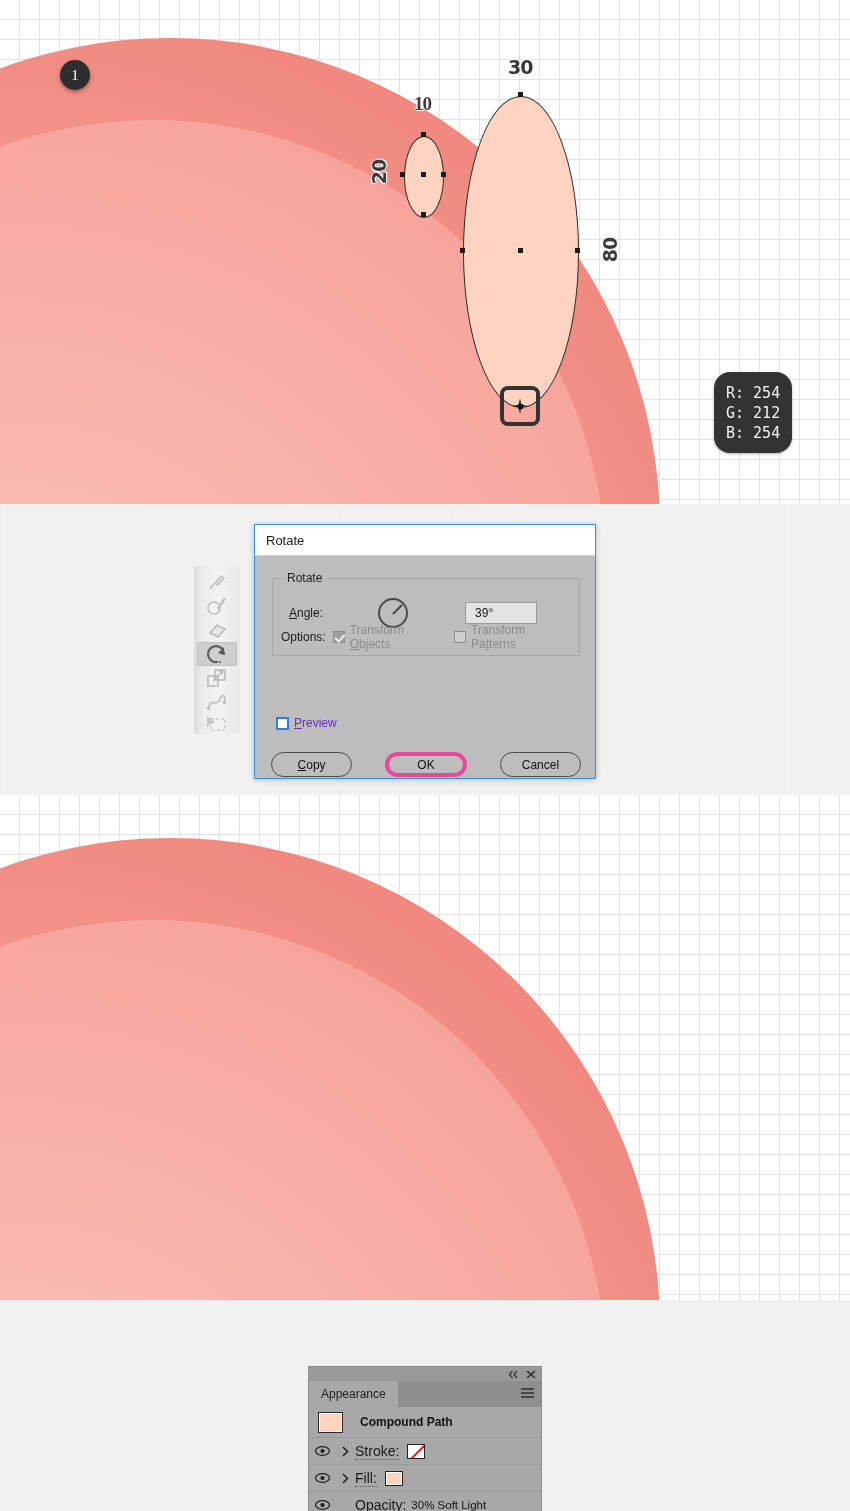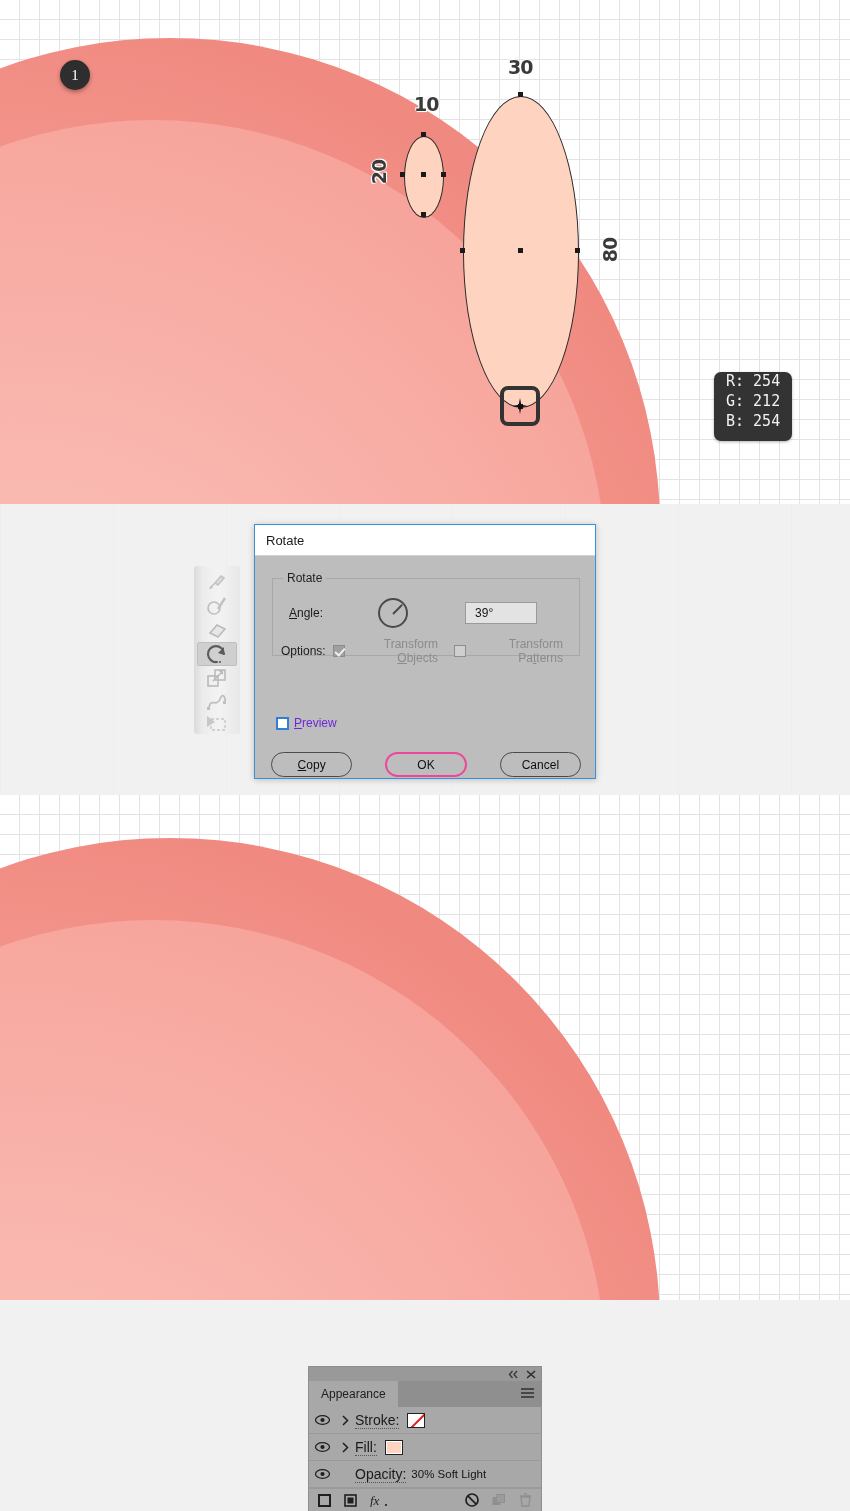--- a/index.html
+++ b/index.html
@@ -61,21 +61,21 @@
     position:absolute;width:30px;height:30px;border-radius:50%;
     background:#2e2e2e;color:#fff;font-size:15px;
     display:flex;align-items:center;justify-content:center;
     box-shadow:0 2px 4px rgba(0,0,0,.35);
     font-family:"Liberation Serif", serif;
   }
 
   
   .rgbbox{
     position:absolute;background:#333333;color:#f2f2f2;
-    border-radius:7px;padding:0 12px 9px 12px;
+    border-radius:16px;padding:12px 12px 9px 12px;
     font-family:"DejaVu Sans Mono", monospace;font-size:15px;line-height:1.33;
     box-shadow:0 1px 3px rgba(0,0,0,.3);
   }
   .rgbbox div{white-space:pre;}
 
   
   .origin-marker{
     position:absolute;width:40px;height:40px;border:4px solid #333;
     border-radius:8px;box-sizing:border-box;background:transparent;
   }
@@ -141,46 +141,46 @@
     position:absolute;left:50%;top:50%;width:13px;height:2px;background:#4a4a4a;
     transform-origin:0 50%;transform:rotate(-45deg);
   }
   .angle-input{
     margin-left:9px;width:72px;height:22px;background:#e3e3e3;
     border:1px solid #9a9a9a;box-sizing:border-box;
     display:flex;align-items:center;padding-left:9px;
     font-size:12px;color:#141414;
   }
   .row-opts{
-    position:absolute;left:8px;top:58px;display:flex;align-items:center;font-size:12px;
+    position:absolute;left:8px;top:44px;display:flex;align-items:center;font-size:12px;
   }
   .row-opts .olbl{color:#1b1b1b;margin-right:7px;}
   .cbox{
     width:12px;height:12px;border:1px solid #8d8d8d;box-sizing:border-box;
     background:#cfcfcf;position:relative;margin-right:5px;flex:0 0 auto;
   }
   .cbox.checked{background:#9f9f9f;border-color:#8d8d8d;}
   .cbox.checked:after{
     content:"";position:absolute;left:3px;top:0px;width:4px;height:8px;
     border:solid #efefef;border-width:0 2px 2px 0;transform:rotate(42deg);
   }
-  .dim{color:#8b8b8b;text-align:right;}
+  .dim{color:#8b8b8b;}
   .opt{display:flex;align-items:center;margin-right:16px;}
 
   .row-preview{position:absolute;left:21px;top:160px;display:flex;align-items:center;}
   .cbox.blue{border:2px solid #2f7fd4;background:#ffffff;width:13px;height:13px;}
   .row-preview .plbl{font-size:12px;color:#6d28d9;}
 
   .btnrow{position:absolute;left:16px;top:196px;width:310px;display:flex;justify-content:space-between;gap:33px;}
   .btn{
     width:92px;height:25px;border-radius:13px;border:1px solid #4b4b4b;
     background:#bdbdbd;display:flex;align-items:center;justify-content:center;
     font-size:12px;color:#101010;box-sizing:border-box;
   }
-  .btn.default{border:2px solid #ec4899;}
+  .btn.default{border:4px solid #ec4899;}
 
   
   .bottom{
     position:absolute;left:0;top:1300px;width:850px;height:211px;background:#f1f1f1;
   }
   .appearance{
     position:absolute;left:308px;top:1322px;width:234px;height:170px;
     background:#a8a8a8;border:1px solid #8e8e8e;box-sizing:border-box;
     font-size:11px;color:#1f1f1f;margin-top:44px;
   }
@@ -254,21 +254,21 @@
     <div class="anchor" style="left:518px;top:404px;"></div>
     <div class="anchor" style="left:460px;top:248px;"></div>
     <div class="anchor" style="left:575px;top:248px;"></div>
     <div class="anchor" style="left:518px;top:248px;"></div>
 
     <div class="origin-marker" style="left:500px;top:386px;"></div>
     <svg class="origin-cross" style="left:512px;top:398px;" viewBox="0 0 16 16">
       <path d="M8 0 L9.3 6.7 L16 8 L9.3 9.3 L8 16 L6.7 9.3 L0 8 L6.7 6.7 Z" fill="#111"></path>
     </svg>
 
-    <div class="lbl" style="left:414px;top:93px;">10</div>
+    <div class="lbl" style="left:414px;top:93px;font-family:Liberation Serif, serif;">10</div>
     <div class="lbl rot" style="left:367px;top:161px;">20</div>
     <div class="lbl" style="left:508px;top:56px;">30</div>
     <div class="lbl rot" style="left:598px;top:239px;">80</div>
 
     <div class="badge" style="left:60px;top:60px;">1</div>
 
     <div class="rgbbox" style="left:714px;top:372px;">
       <div><span>R:</span> <span>254</span></div>
       <div><span>G:</span> <span>212</span></div>
       <div><span>B:</span> <span>254</span></div>
@@ -398,20 +398,24 @@
 
     <div class="ap-tabs">
       <div class="ap-tab">Appearance</div>
       <svg class="ap-menu" width="13" height="11" viewBox="0 0 13 11">
         <path d="M0 1 H13 M0 5 H13 M0 9 H13" stroke="#303030" stroke-width="1.4"></path>
       </svg>
     </div>
 
     <div class="ap-rows">
 
+      <div class="ap-row head">
+        <div class="swatch-big"></div>
+        <div class="cp-name">Compound Path</div>
+      </div>
 
       <div class="ap-row">
         <div class="eye">
           <svg width="15" height="10" viewBox="0 0 15 10">
               <ellipse cx="7.5" cy="5" rx="7" ry="4.3" stroke="#1f1f1f" stroke-width="1.2" fill="none"></ellipse>
               <circle cx="7.5" cy="5" r="2.1" fill="#1f1f1f"></circle>
             </svg>
         </div>
         <div class="arrow">
           <svg width="7" height="11" viewBox="0 0 7 11">

